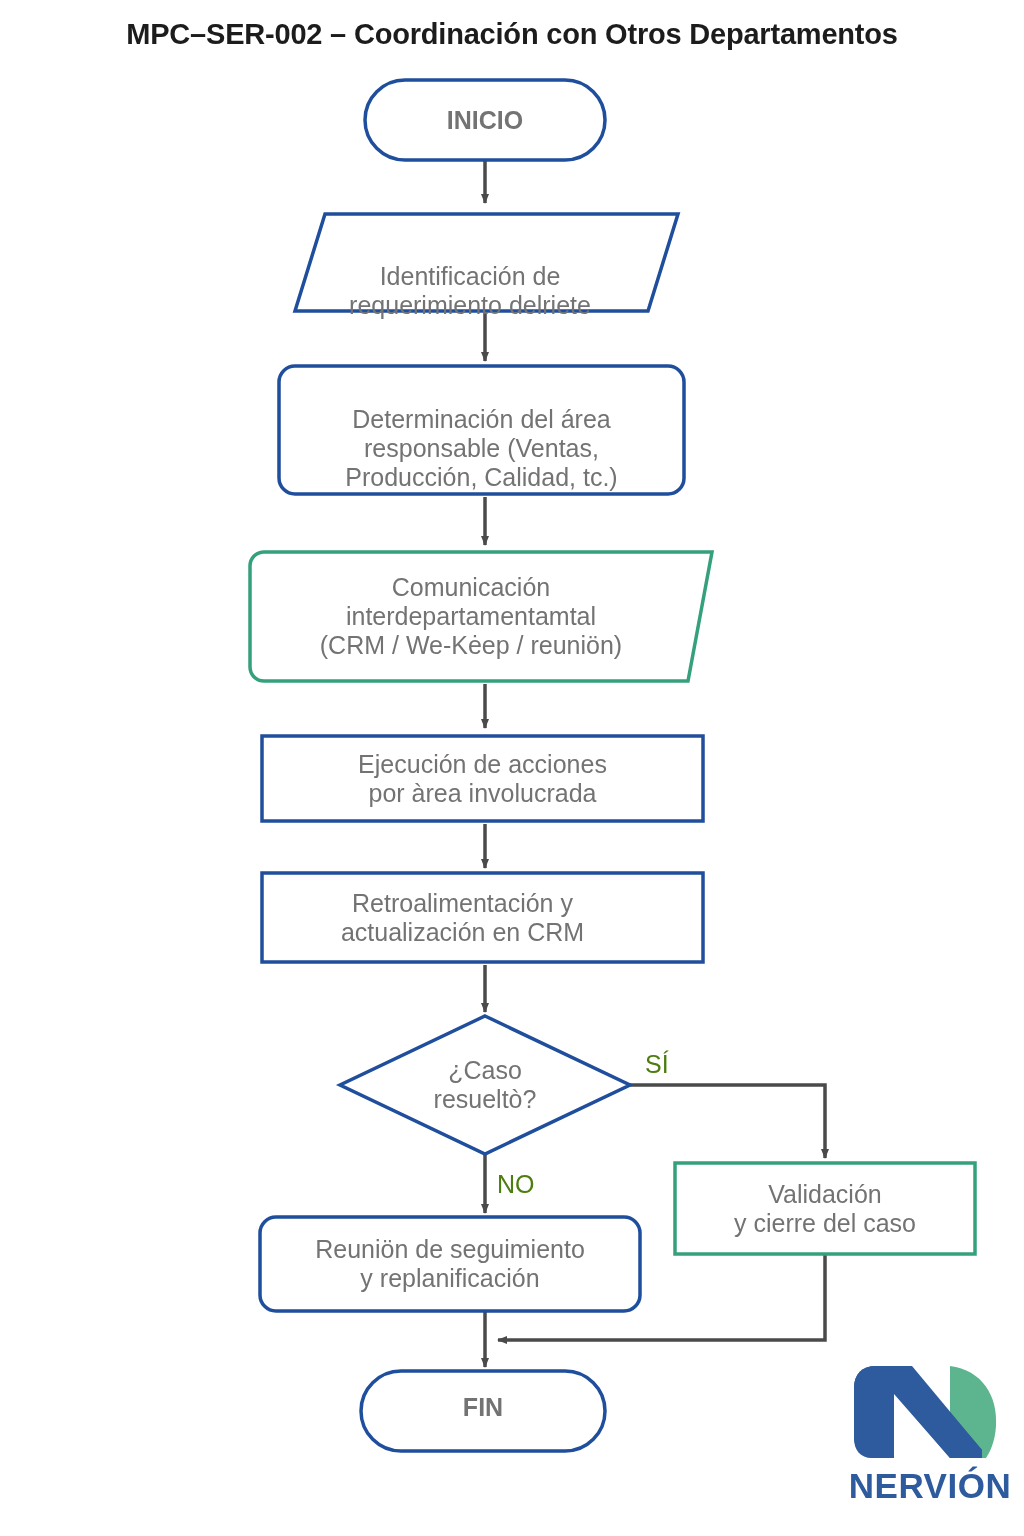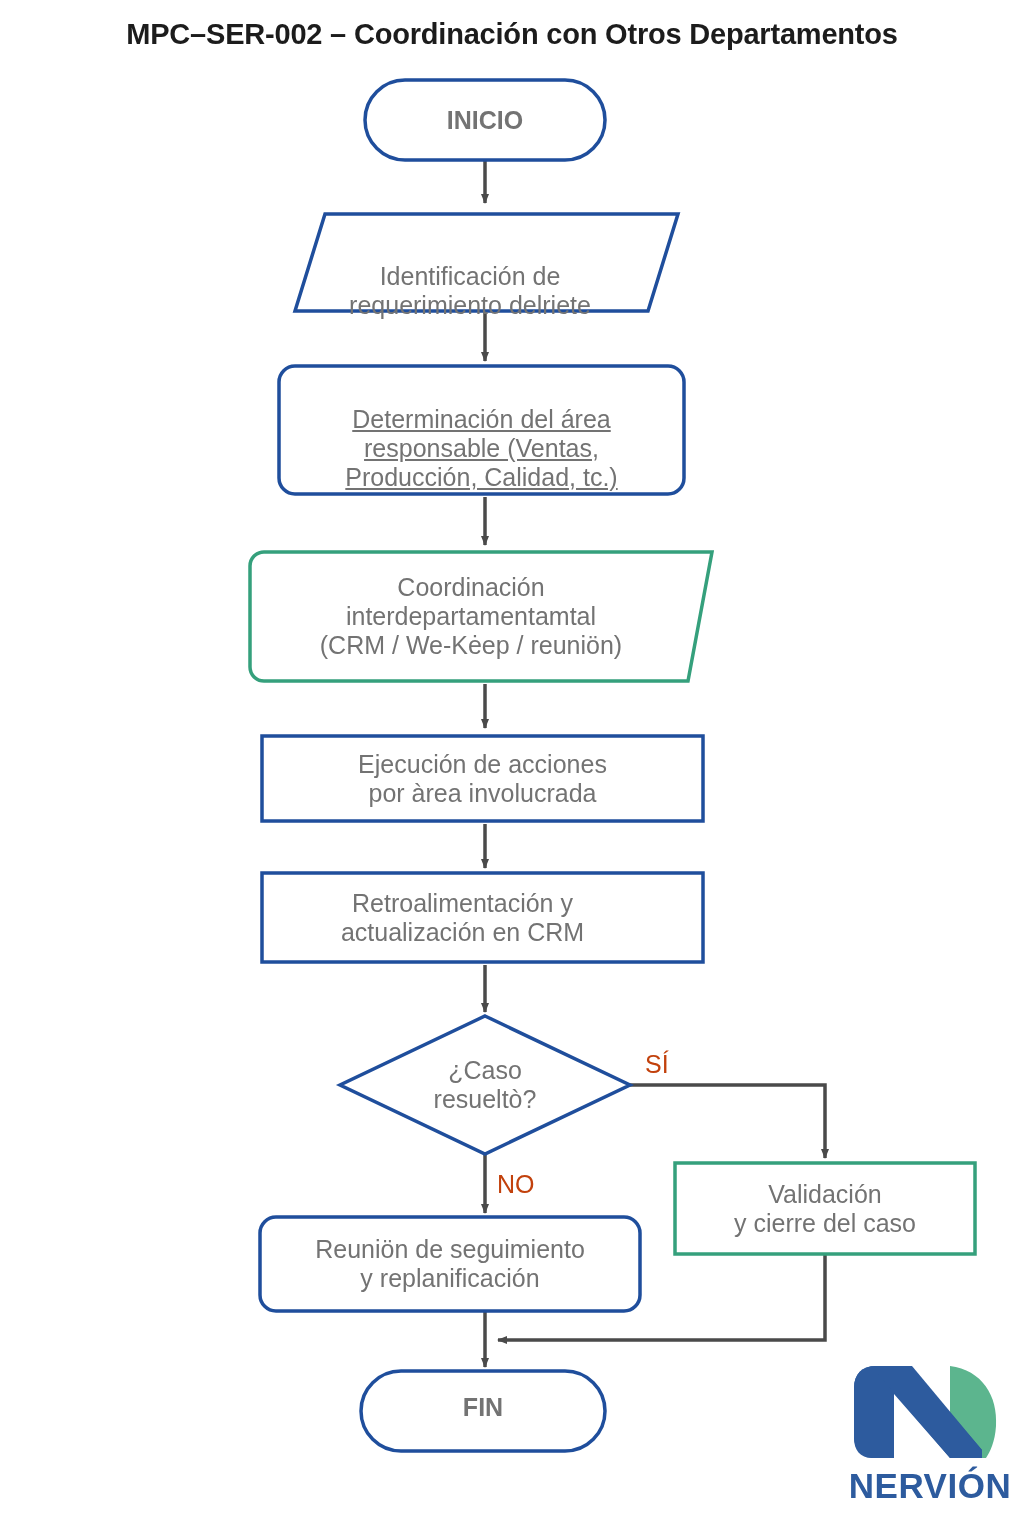--- a/index.html
+++ b/index.html
@@ -48,21 +48,21 @@
     line-height: 1.16;
     color: #737373;
     white-space: pre-line;
     pointer-events: none;
   }
   .node-text.bold { font-weight: bold; }
 
   .edge-label {
     position: absolute;
     font-size: 25px;
-    color: #c2410c;
+    color: #4d7c0f;
     white-space: nowrap;
   }
 
   
   #logo-wrap {
     position: absolute;
     left: 832px;
     top: 1358px;
     width: 196px;
     height: 160px;
@@ -164,25 +164,25 @@
   <g>
     <rect x="361" y="1371" width="244" height="80" rx="40" ry="40" fill="#ffffff" stroke="#1f4e9c" stroke-width="3.5"></rect>
   </g>
 </svg>
 
 <div class="node-text bold" style="left:365px; top:80px; width:240px; height:80px;">INICIO</div>
 
 <div class="node-text" style="left:290px; top:214px; width:360px; height:97px;margin-top:28px;">Identificación de
 requerimiento delriete</div>
 
-<div class="node-text" style="left:279px; top:366px; width:405px; height:164px;text-decoration:underline;">Determinación del área
+<div class="node-text" style="left:279px; top:366px; width:405px; height:164px;">Determinación del área
 responsable (Ventas,
 Producción, Calidad, tc.)</div>
 
-<div class="node-text" style="left:252px; top:552px; width:438px; height:129px;">Coordinación
+<div class="node-text" style="left:252px; top:552px; width:438px; height:129px;">Comunicación
 interdepartamentamtal
 (CRM / We-Kėep / reuniön)</div>
 
 <div class="node-text" style="left:262px; top:736px; width:441px; height:85px;">Ejecución de acciones
 por àrea involucrada</div>
 
 <div class="node-text" style="left:262px; top:873px; width:401px; height:89px;">Retroalimentación y
 actualización en CRM</div>
 
 <div class="node-text" style="left:385px; top:1028px; width:200px; height:114px;">¿Caso

